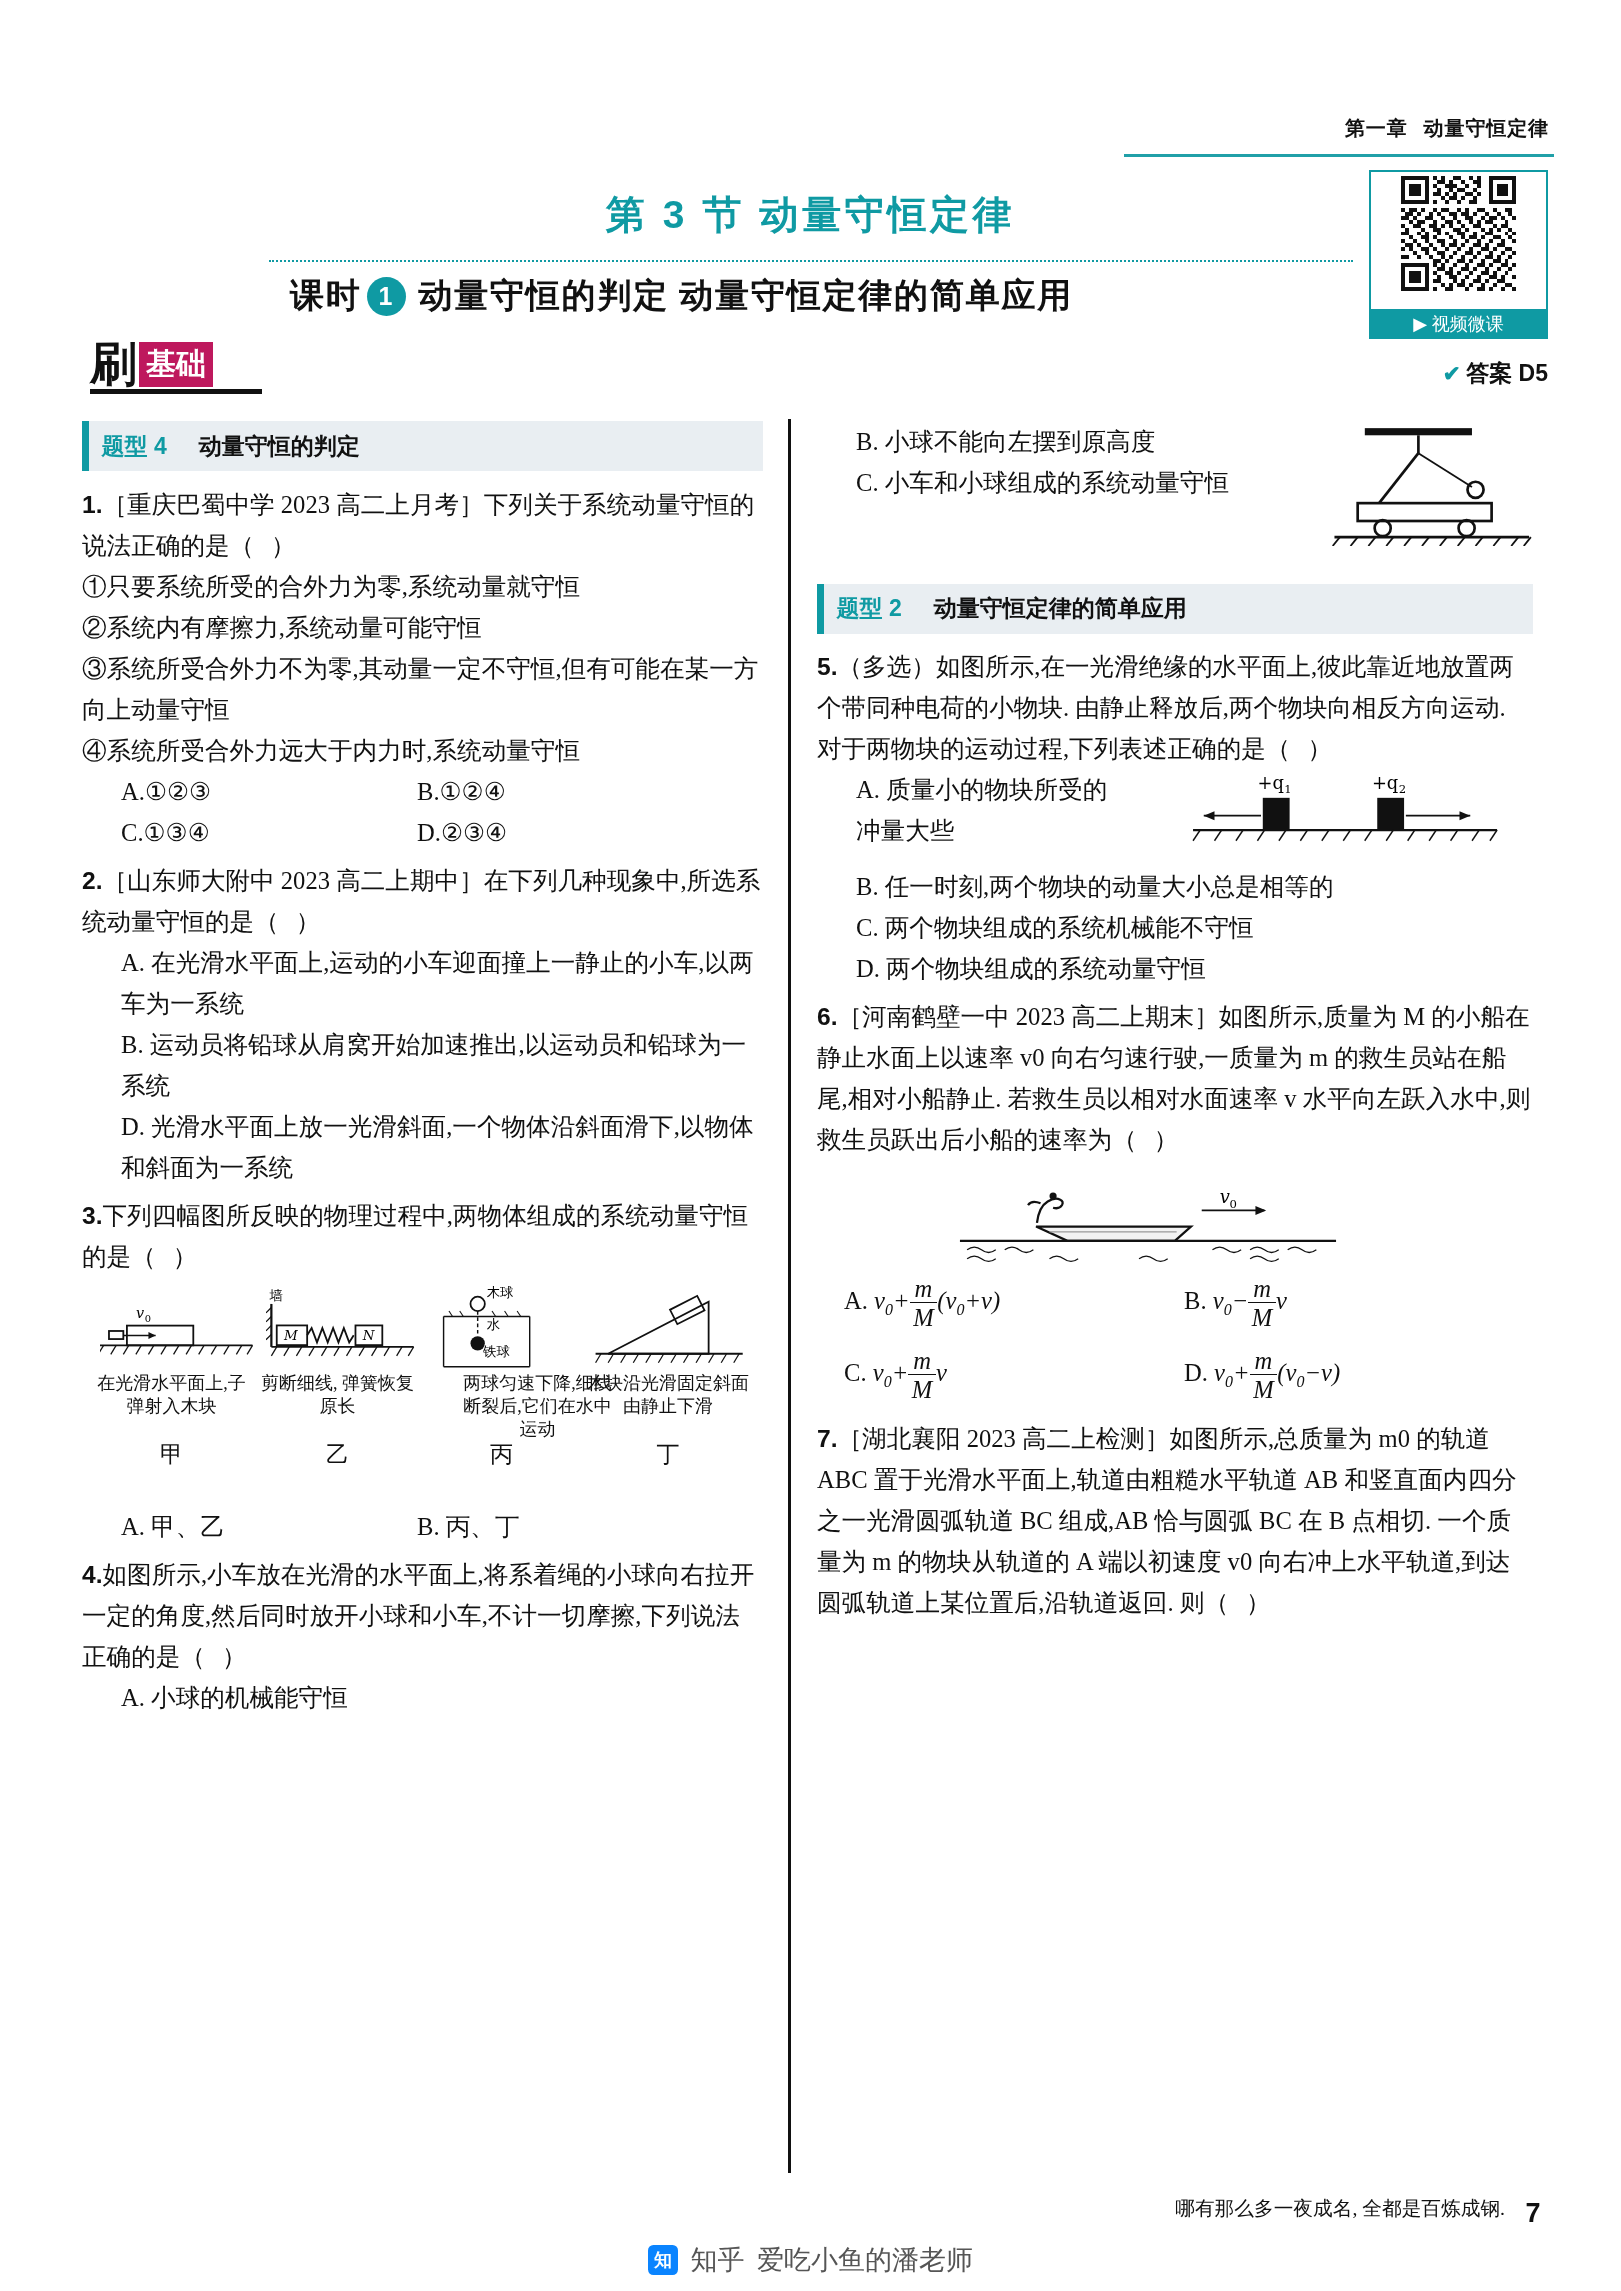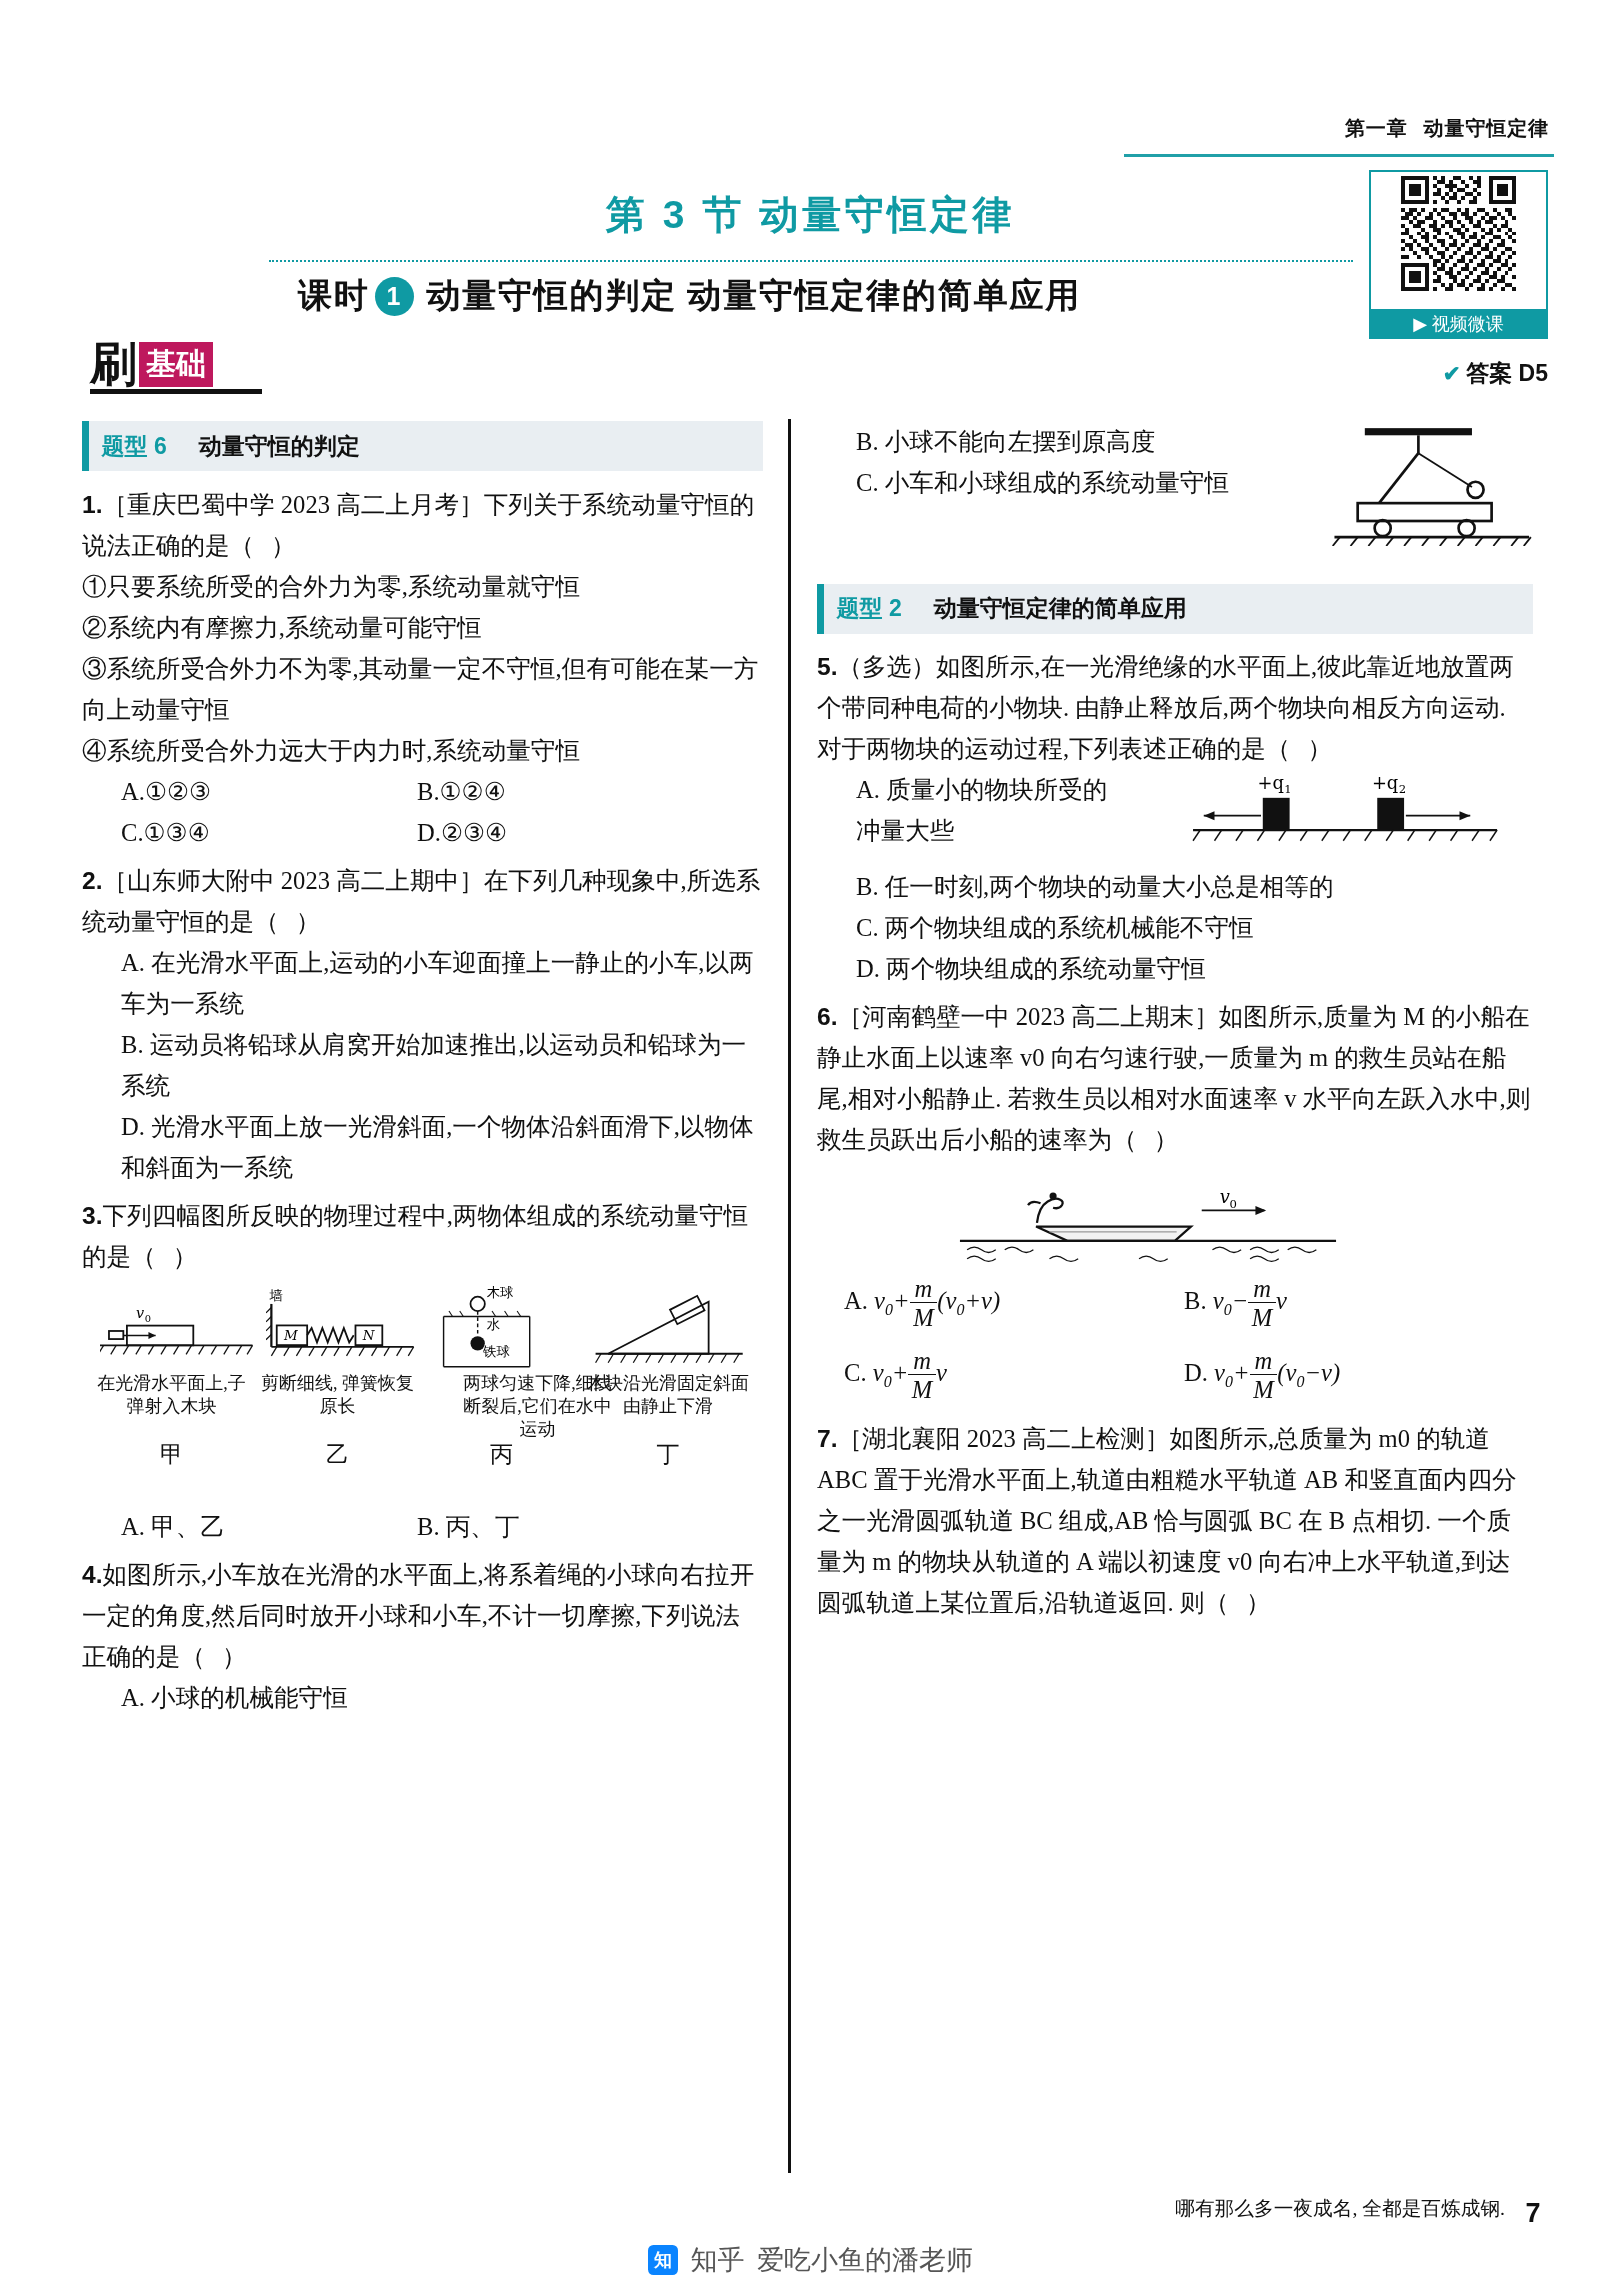--- a/index.html
+++ b/index.html
@@ -31,21 +31,21 @@
   .title-wrap{position:absolute;left:0;top:188px;width:1621px;text-align:center;}
   .sec-title{
     font-size:39px;font-weight:bold;color:#0f9aa3;letter-spacing:3.6px;
     font-family:"Liberation Sans", sans-serif;
   }
   .dotline{
     position:absolute;left:269px;top:260px;width:1084px;height:0;
     border-top:2.7px dotted #0f9aa3;
   }
   .sub-title{
-    position:absolute;left:12px;top:273px;width:1355px;text-align:center;
+    position:absolute;left:4px;top:273px;width:1355px;text-align:center;
     font-size:34px;font-weight:bold;color:#111;letter-spacing:1.8px;
     display:flex;justify-content:center;align-items:center;gap:12.5px;
   }
   .ks-badge{
     display:inline-flex;align-items:center;gap:5.4px;
   }
   .circ{
     display:inline-block;width:39px;height:39px;border-radius:50%;
     background:#0f9aa3;color:#fff;font-size:25px;line-height:39px;text-align:center;
     font-family:"Liberation Sans", sans-serif;font-weight:bold;
@@ -408,21 +408,21 @@
   <div class="answer">
     <span class="ck">✔</span>
     <span>答案 D5</span>
   </div>
 
   <div class="divider"></div>
 
   <div class="col col-l">
 
     <div class="tixing">
-      <span class="tnum">题型 6</span>
+      <span class="tnum">题型 4</span>
       <span class="ttxt">动量守恒的判定</span>
     </div>
 
     <div class="q">
       <div>
         <span class="qn">1.</span><span>［重庆巴蜀中学 2023 高二上月考］下列关于系统动量守恒的说法正确的是</span><span class="brk">（    ）</span>
       </div>
       <span class="ind0">①只要系统所受的合外力为零,系统动量就守恒</span>
       <span class="ind0">②系统内有摩擦力,系统动量可能守恒</span>
       <span class="ind0">③系统所受合外力不为零,其动量一定不守恒,但有可能在某一方向上动量守恒</span>

